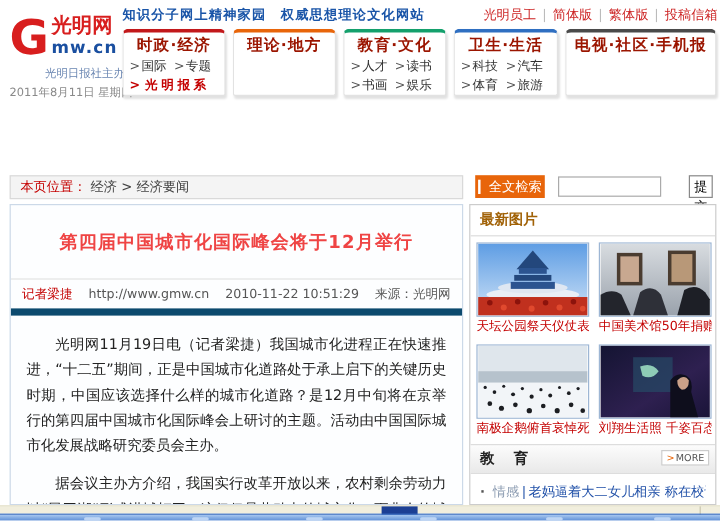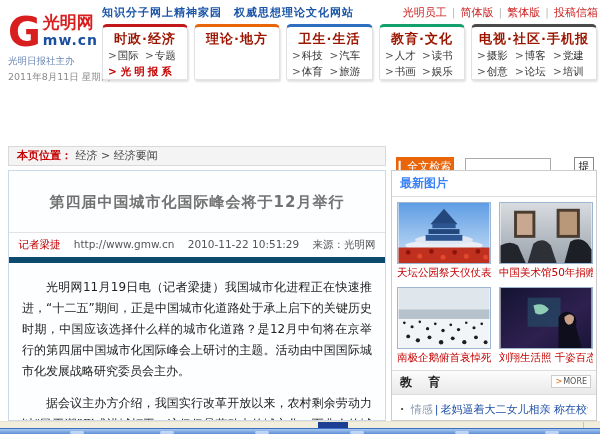--- a/index.html
+++ b/index.html
@@ -14,21 +14,21 @@
   .toplinks span.lnk { color:#cc2222; cursor:pointer; }
   .toplinks span.sep { color:#bbb; margin:0 5px; }
 
   
   .logo { position:absolute; left:8px; top:12px; width:96px; }
   .logo-row { display:flex; align-items:flex-start; }
   .logo-g { font-size:40px; font-weight:bold; color:#d81e1e; line-height:40px; }
   .logo-right { margin-left:2px; }
   .logo-script { font-size:17px; font-weight:bold; color:#d81e1e; line-height:20px; white-space:nowrap; }
   .logo-domain { font-size:14px; font-weight:bold; color:#1a4fa0; letter-spacing:1px; line-height:16px; }
-  .logo-pub { font-size:9.5px; color:#6a86b2; text-align:left; margin-top:3px; }
+  .logo-pub { font-size:9.5px; color:#6a86b2; text-align:right; margin-top:3px; }
   .logo-date { font-size:9.5px; color:#8a8a8a; text-align:center; margin-top:3px; white-space:nowrap; }
 
   
   .navrow { position:absolute; left:102px; top:24px; display:flex; gap:6px; }
   .navbox { background:#fff; border:1px solid #e2e2e2; border-top-width:3px; border-radius:5px 5px 2px 2px;
             box-shadow:1px 2px 2px rgba(0,0,0,0.12); padding:3px 5px 4px 5px; height:56px; }
   .navbox h2 { font-size:13px; color:#9b1500; text-align:center; letter-spacing:1px; line-height:17px; font-weight:bold; }
   .navlinks { display:flex; flex-wrap:wrap; }
   .navlinks .nl { font-size:10.5px; color:#333; line-height:16px; white-space:nowrap; cursor:pointer; }
   .navlinks .nl::before { content:">"; color:#555; margin-right:1px; }
@@ -38,46 +38,46 @@
   .nl.hot::before { color:#c40000; }
   .b0 { width:86px; border-top-color:#c2181b; }
   .b1 { width:86px; border-top-color:#e8650a; }
   .b2 { width:86px; border-top-color:#14a06c; }
   .b3 { width:87px; border-top-color:#2f6fc1; }
   .b4 { width:126px; border-top-color:#4a4a4a; }
 
   
   .breadcrumb { position:absolute; left:8px; top:146px; width:378px; height:20px; background:#f4f4f4;
                 border:1px solid #d9d9d9; font-size:11px; line-height:18px; padding-left:8px; }
-  .crumb-label { color:#c40000; font-weight:bold; }
+  .crumb-label { color:#c40000; font-weight:normal; }
   .crumb-path { color:#444; cursor:pointer; }
-  .searchrow { position:absolute; left:391px; top:156px; width:206px; height:22px; }
+  .searchrow { position:absolute; left:391px; top:145px; width:206px; height:22px; }
   .btn-fulltext { position:absolute; left:5px; top:1px; width:58px; height:19px; background:#e8650a; color:#fff;
                   font-size:11px; line-height:19px; text-align:center; cursor:pointer; }
   .btn-fulltext::before { content:"▎"; font-size:10px; margin-right:1px; }
   .search-input { position:absolute; left:74px; top:2px; width:86px; height:17px; border:1px solid #aaa; font-size:11px; padding:0 3px; }
   .btn-submit { position:absolute; right:3px; top:1px; width:20px; height:19px; background:#fff; border:1px solid #888;
                 font-size:11px; text-align:center; line-height:17px; cursor:pointer; }
 
   
   .article { position:absolute; left:8px; top:170px; width:378px; height:251px; background:#fdfeff;
              border:1px solid #ccd9e8; overflow:hidden; }
-  .article h1 { font-size:15px; color:#737373; text-align:center; margin-top:22px; letter-spacing:1px; font-weight:bold; }
+  .article h1 { font-size:15px; color:#ef4444; text-align:center; margin-top:22px; letter-spacing:1px; font-weight:bold; }
   .byline { margin-top:20px; border-top:1px solid #e3e3e3; border-bottom:6px solid #0c4a6e;
             font-size:10.5px; color:#555; text-align:center; padding:5px 0; }
   .byline .rep { color:#c40000; margin-right:10px; }
   .byline .url { margin-right:10px; }
   .byline .dt  { margin-right:10px; }
   .abody { padding:14px 13px 0 13px; }
   .abody p { font-size:12px; color:#222; line-height:21px; text-indent:2em; margin-bottom:11px; text-align:justify; }
 
   
   .sidebar { position:absolute; left:391px; top:170px; width:206px; height:251px; background:#fff;
              border:1px solid #ccc; overflow:hidden; }
-  .sb-head { font-size:12px; font-weight:bold; color:#3b82f6; padding:4px 8px; border-bottom:1px solid #ddd; }
+  .sb-head { font-size:12px; font-weight:bold; color:#a16207; padding:4px 8px; border-bottom:1px solid #ddd; }
   .thumbs { display:grid; grid-template-columns:94px 94px; gap:4px 8px; padding:5px 5px 0 5px; }
   .thumb { width:94px; }
   .thumb svg { display:block; width:94px; height:62px; border:1px solid #9db6d4; cursor:pointer; }
   .thumb .cap { font-size:10.5px; color:#c40000; text-align:center; line-height:15px; margin:1px 0 3px 0;
                 white-space:nowrap; overflow:hidden; cursor:pointer; }
   .edu-bar { position:relative; margin-top:2px; background:linear-gradient(#fcfcfc,#e9e9e9);
              border-top:1px solid #ddd; border-bottom:1px solid #ddd; padding:3px 8px; font-size:12px;
              font-weight:bold; color:#222; letter-spacing:6px; }
   .more { position:absolute; right:5px; top:4px; border:1px solid #ccc; background:#fff; font-size:8px;
           color:#555; padding:1px 3px; letter-spacing:0; cursor:pointer; font-weight:normal; }
@@ -127,48 +127,40 @@
       <h2>时政·经济</h2>
       <div class="navlinks w2">
         <span class="nl">国际</span>
         <span class="nl">专题</span>
         <span class="nl hot">光明报系</span>
       </div>
     </div>
     <div class="navbox b1">
       <h2>理论·地方</h2>
     </div>
+    <div class="navbox b2">
+      <h2>教育·文化</h2>
+      <div class="navlinks w2">
+        <span class="nl">人才</span>
+        <span class="nl">读书</span>
+        <span class="nl">书画</span>
+        <span class="nl">娱乐</span>
+      </div>
+    </div>
     <div class="navbox b3">
       <h2>卫生·生活</h2>
       <div class="navlinks w2">
         <span class="nl">科技</span>
         <span class="nl">汽车</span>
         <span class="nl">体育</span>
         <span class="nl">旅游</span>
       </div>
     </div>
-    <div class="navbox b2">
-      <h2>教育·文化</h2>
-      <div class="navlinks w2">
-        <span class="nl">人才</span>
-        <span class="nl">读书</span>
-        <span class="nl">书画</span>
-        <span class="nl">娱乐</span>
-      </div>
-    </div>
     <div class="navbox b4">
       <h2>电视·社区·手机报</h2>
-      <div class="navlinks w3">
-        <span class="nl">摄影</span>
-        <span class="nl">博客</span>
-        <span class="nl">党建</span>
-        <span class="nl">创意</span>
-        <span class="nl">论坛</span>
-        <span class="nl">培训</span>
-      </div>
     </div>
   </div>
 
   <div class="breadcrumb">
     <span class="crumb-label">本页位置：</span>
     <span class="crumb-path">经济 &gt; 经济要闻</span>
   </div>
 
   <div class="searchrow">
     <span class="btn-fulltext">全文检索</span>

